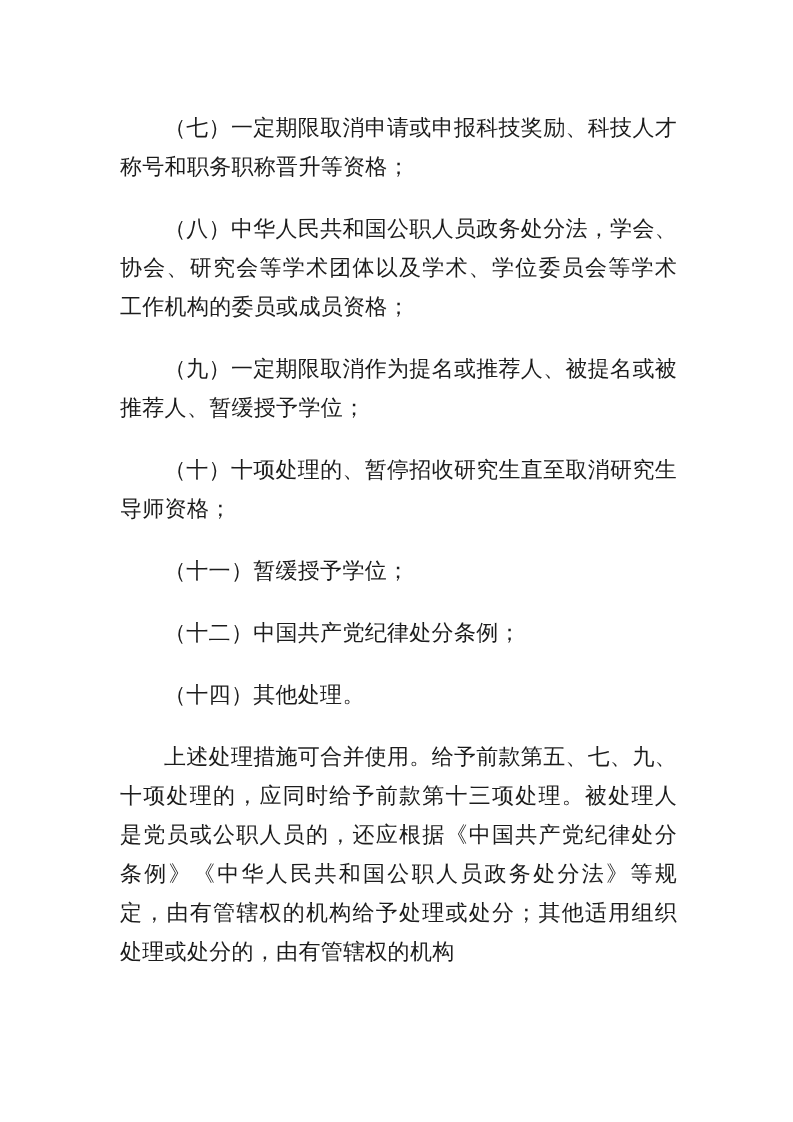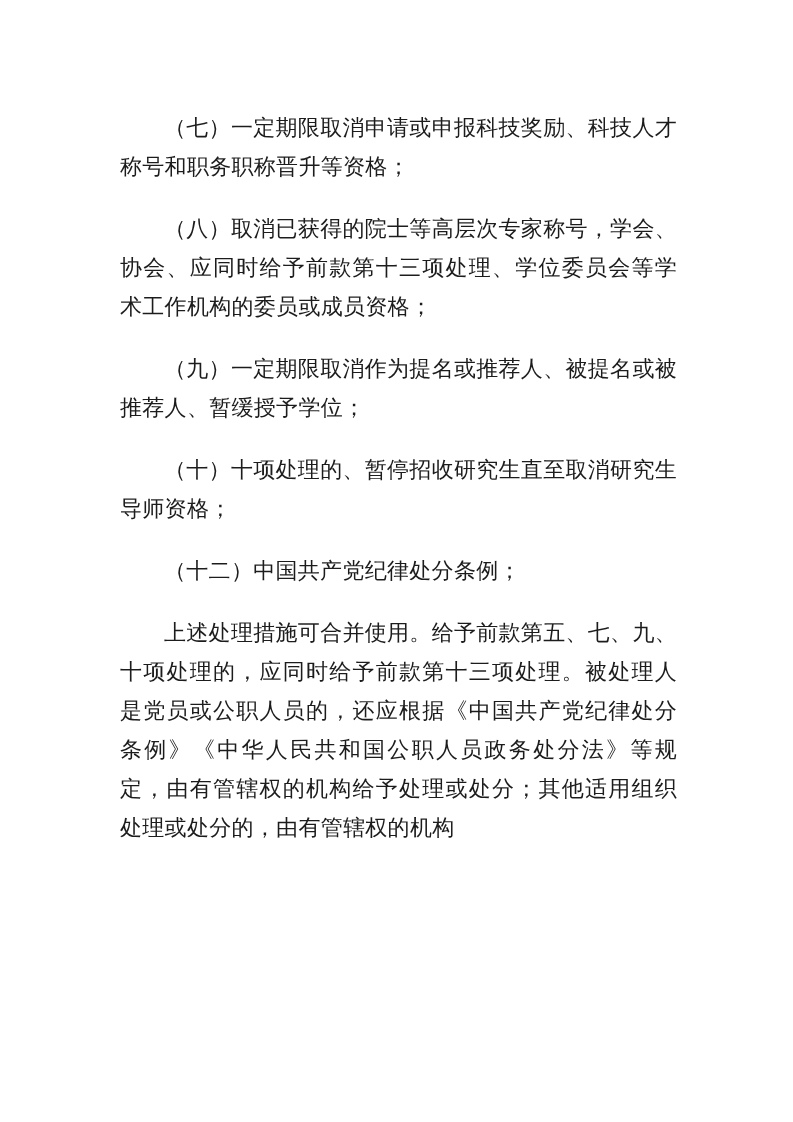--- a/index.html
+++ b/index.html
@@ -32,19 +32,21 @@
     font-weight: 400;
     word-break: break-all;
   }
 </style>
 </head>
 <body>
 
 <div class="page">
   <div class="doc-body">
     <p>（七）一定期限取消申请或申报科技奖励、科技人才称号和职务职称晋升等资格；</p>
-    <p>（八）取消已获得的院士等高层次专家称号，学会、协会、应同时给予前款第十三项处理、学位委员会等学术工作机构的委员或成员资格；</p>
+    <p>（八）中华人民共和国公职人员政务处分法，学会、协会、研究会等学术团体以及学术、学位委员会等学术工作机构的委员或成员资格；</p>
     <p>（九）一定期限取消作为提名或推荐人、被提名或被推荐人、暂缓授予学位；</p>
     <p>（十）十项处理的、暂停招收研究生直至取消研究生导师资格；</p>
+    <p>（十一）暂缓授予学位；</p>
     <p>（十二）中国共产党纪律处分条例；</p>
+    <p>（十四）其他处理。</p>
     <p>上述处理措施可合并使用。给予前款第五、七、九、十项处理的，应同时给予前款第十三项处理。被处理人是党员或公职人员的，还应根据《中国共产党纪律处分条例》《中华人民共和国公职人员政务处分法》等规定，由有管辖权的机构给予处理或处分；其他适用组织处理或处分的，由有管辖权的机构</p>
   </div>
 </div>
 
 </body></html>

